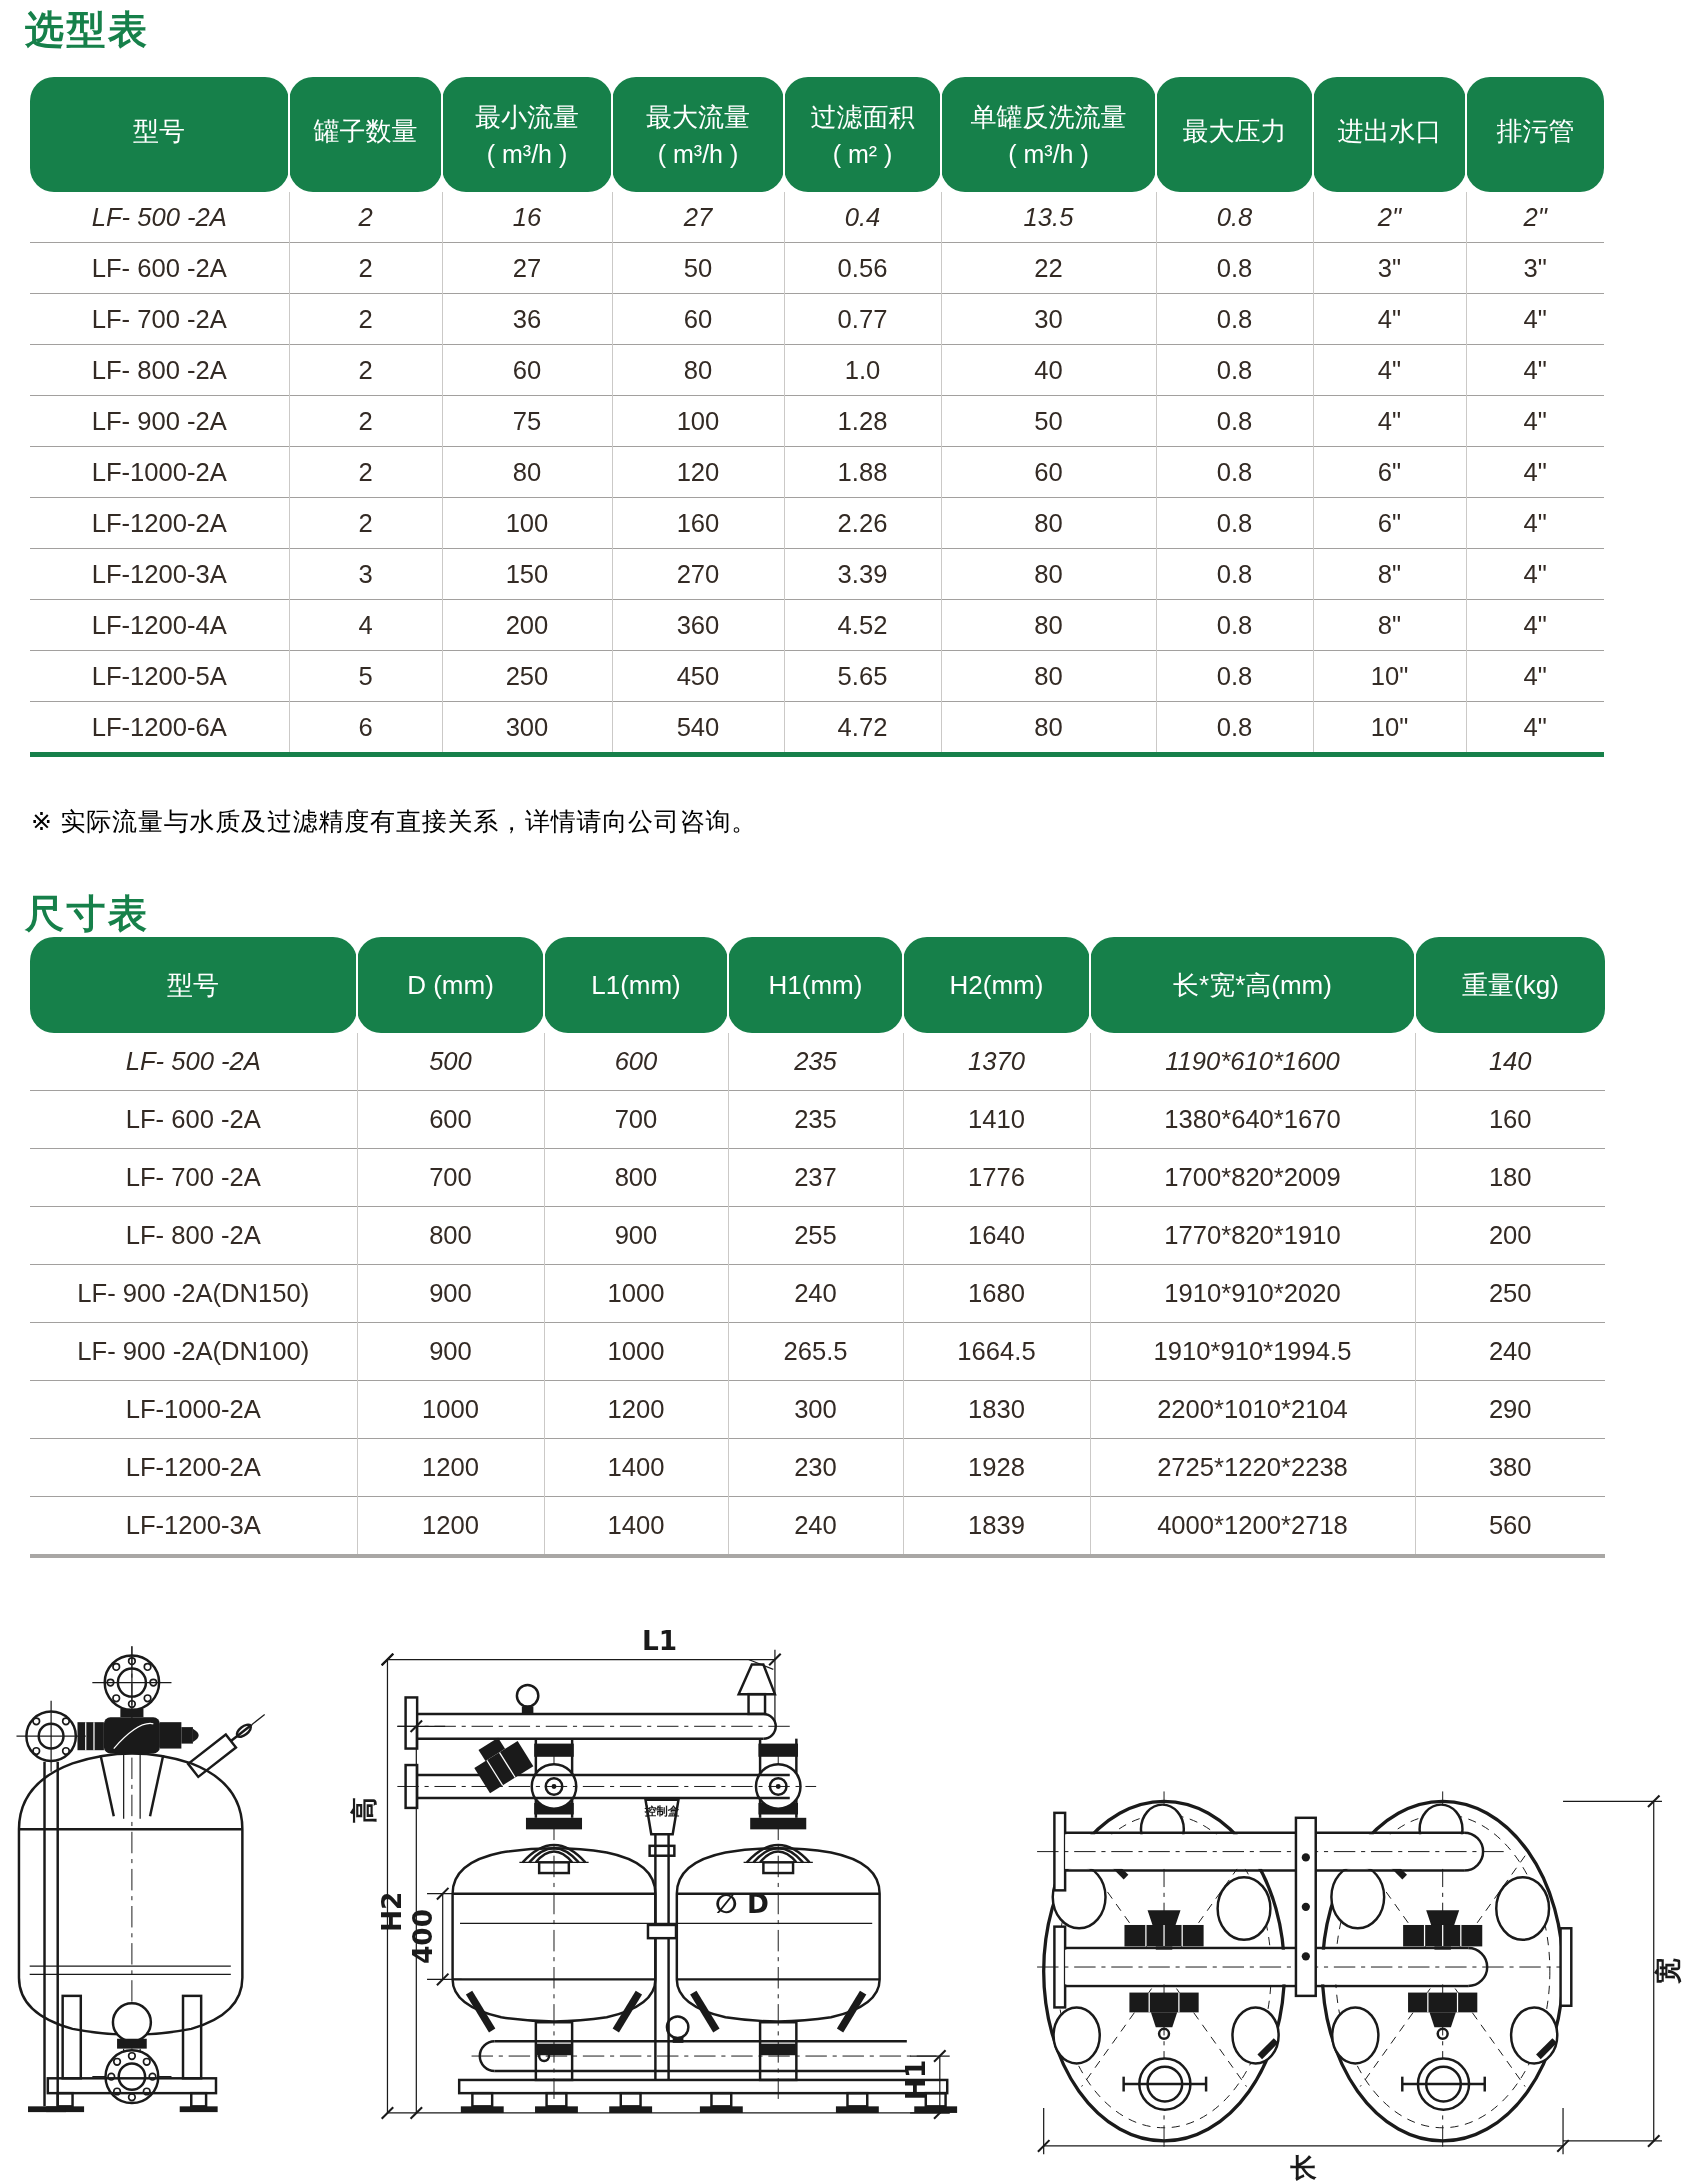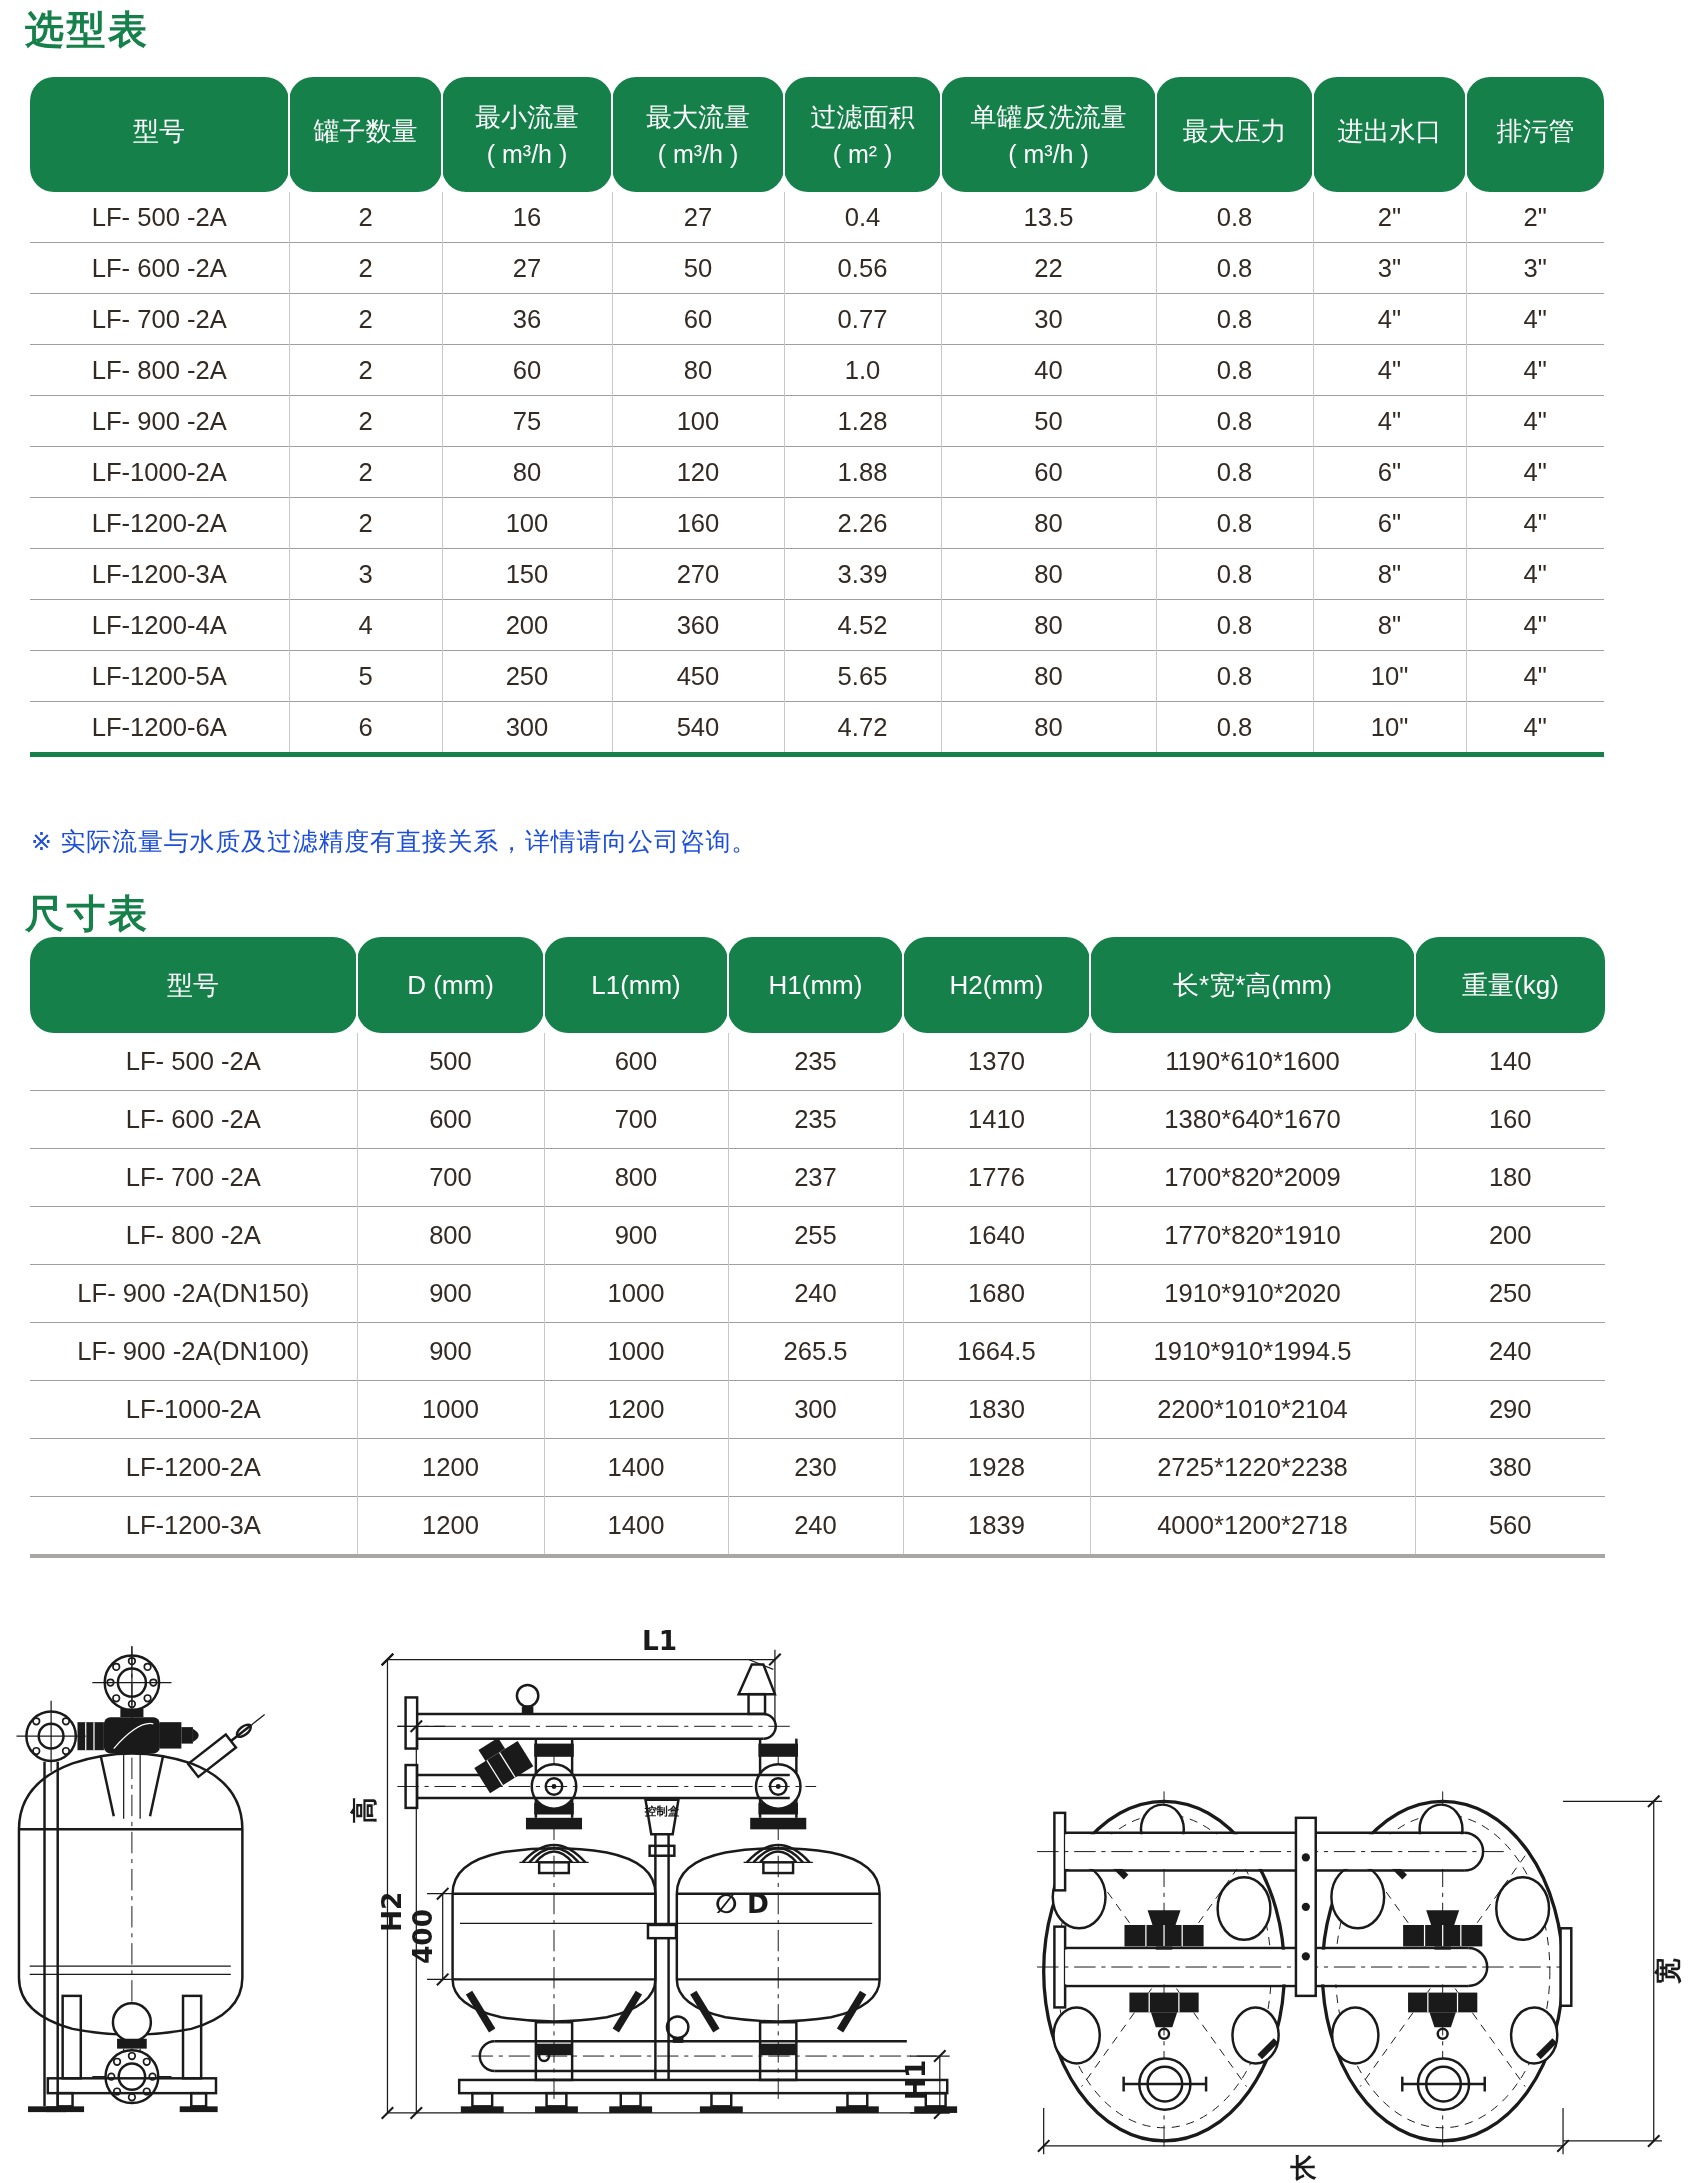--- a/index.html
+++ b/index.html
@@ -12,23 +12,23 @@
   .tbl { position:absolute; left:30px; }
   #selTable { top:77px; width:1574px; border-bottom:5px solid #16804a; }
   #dimTable { top:937px; width:1575px; border-bottom:4.1px solid #a9a7a5; }
   thead th { background:#16804a; color:#ffffff; font-size:26px; font-weight:normal; text-align:center; padding:0;border-radius:24px; }
   #selTable thead th { height:115px; }
   #dimTable thead th { height:96px; }
   thead th + th { border-left:2.5px solid #ffffff; }
   tbody td { text-align:center; font-size:25.6px; color:#332a24; height:50px; padding:0; border-top:1.6px solid #a2a09e; background:#fff; }
   #dimTable tbody td { height:57px; }
   tbody td + td { border-left:1.6px solid #cbc9c7; }
-  tbody tr:first-child td { border-top:none; }
+  tbody tr:first-child td { border-top:none;font-style:italic; }
   .unit { display:block; font-size:25px; margin-top:5.8px; }
-  #footnote { position:absolute; left:31px; top:805px; font-size:25px; color:#1d4ed8; letter-spacing:0.8px;margin-top:20px; }
+  #footnote { position:absolute; left:31px; top:805px; font-size:25px; color:#000000; letter-spacing:0.8px; }
   #drawings { position:absolute; left:0; top:1600px; }
   .ln  { stroke:#1a1a1a; stroke-width:3; fill:none; }
   .lw  { stroke:#1a1a1a; stroke-width:4; fill:none; }
   .thin{ stroke:#1a1a1a; stroke-width:1.5; fill:none; }
   .cl  { stroke:#1a1a1a; stroke-width:1.2; fill:none; stroke-dasharray:26 7 5 7; }
   .dsh { stroke:#1a1a1a; stroke-width:1.2; fill:none; stroke-dasharray:10 8; }
   .blk { fill:#1a1a1a; stroke:none; }
   .wf  { fill:#ffffff; }
   text.dim { font-size:32px; font-weight:bold; fill:#1a1a1a; font-family:"DejaVu Sans","Liberation Sans",sans-serif; }
   text.tiny { font-size:14px; font-weight:bold; fill:#1a1a1a; font-family:"DejaVu Sans","Liberation Sans",sans-serif; }

